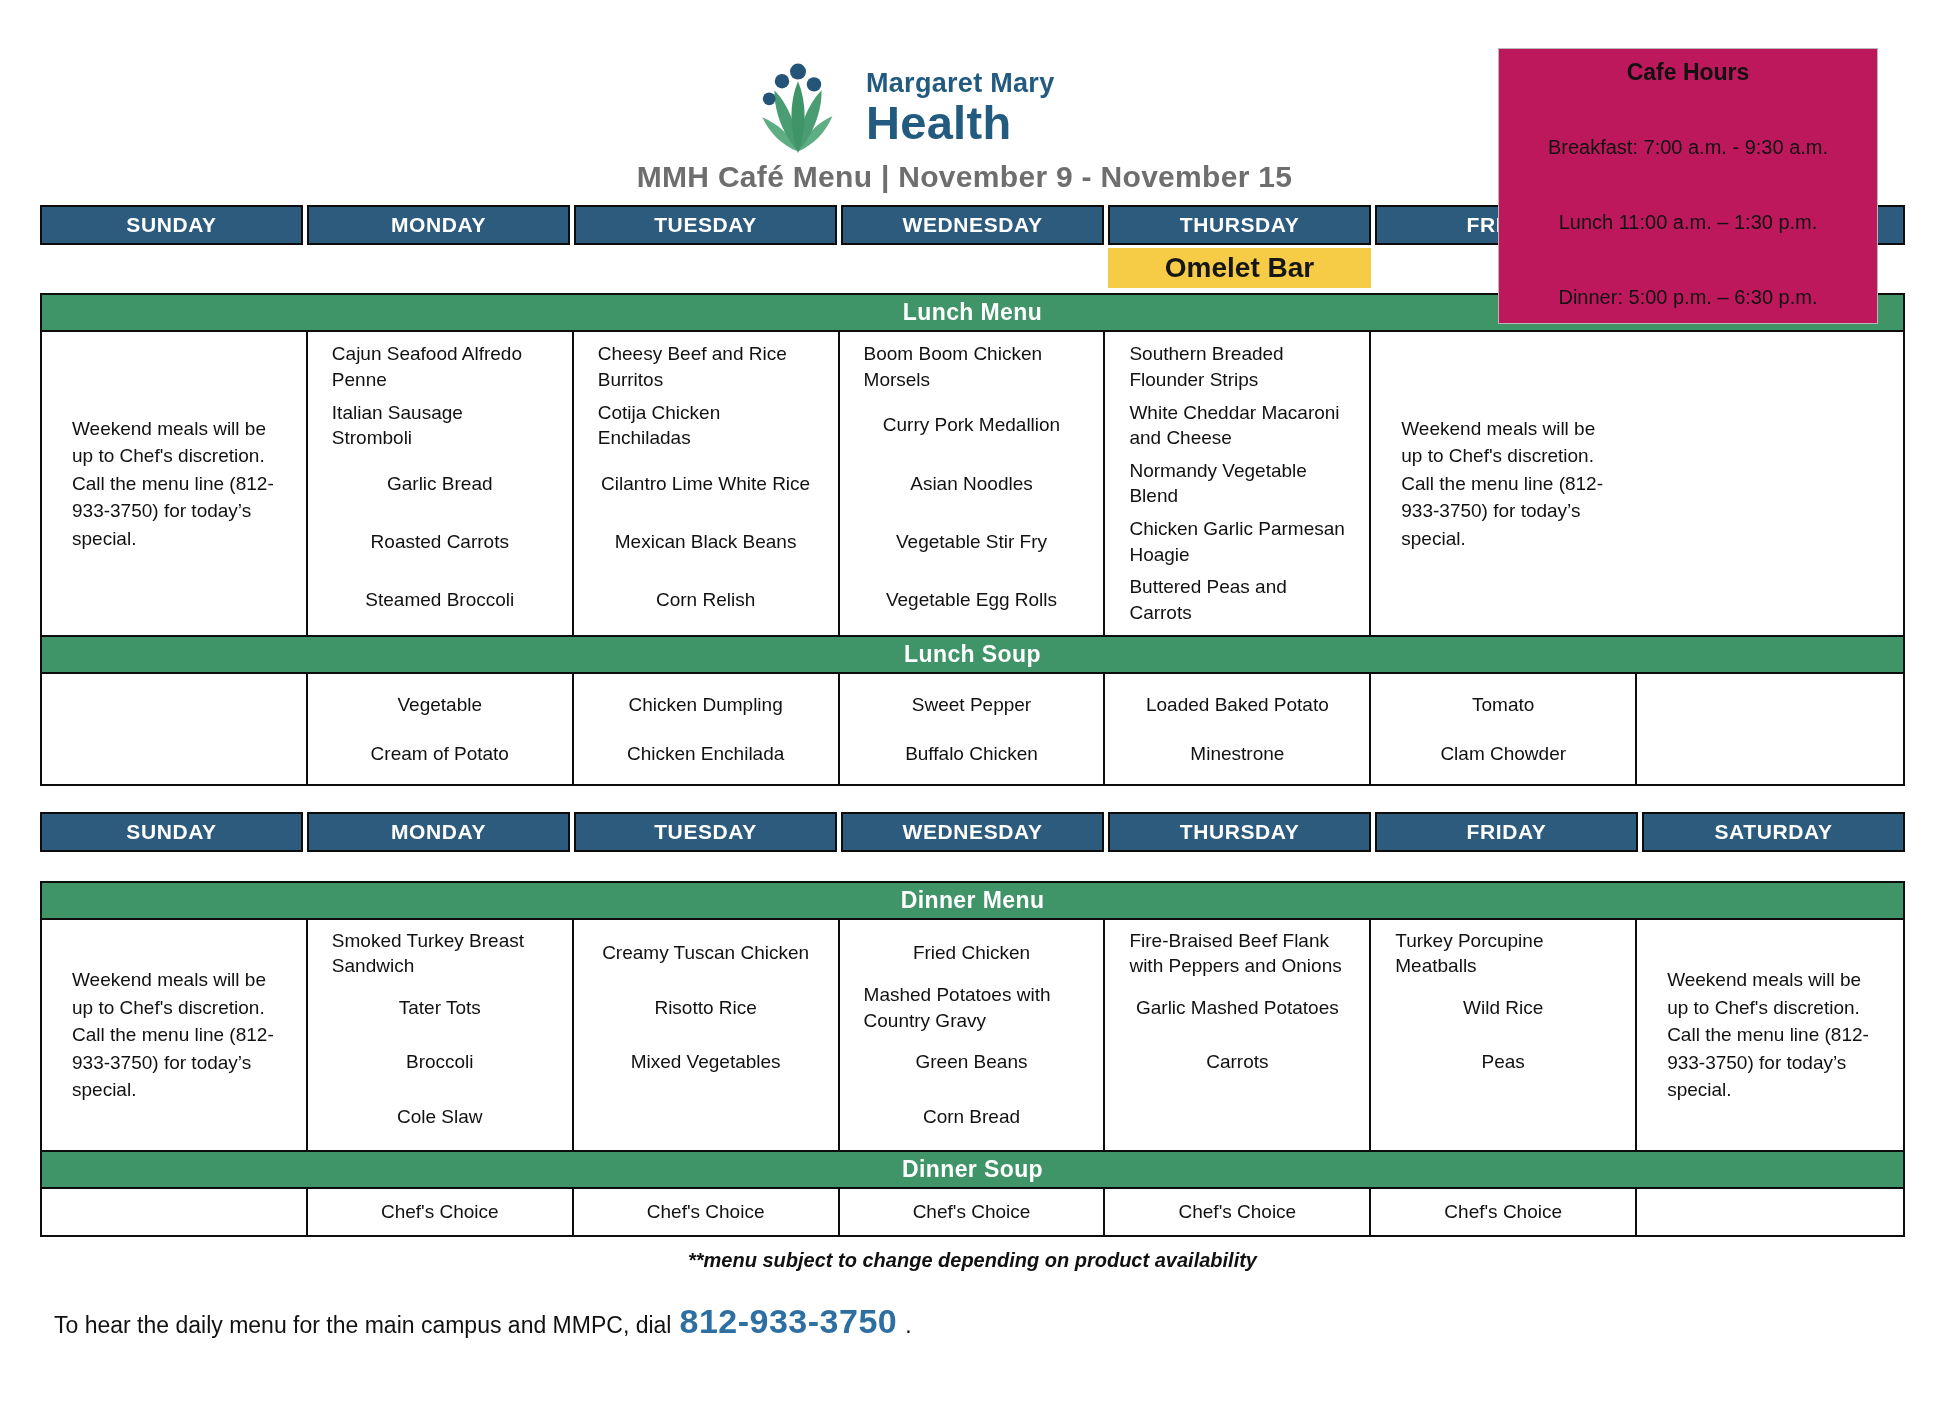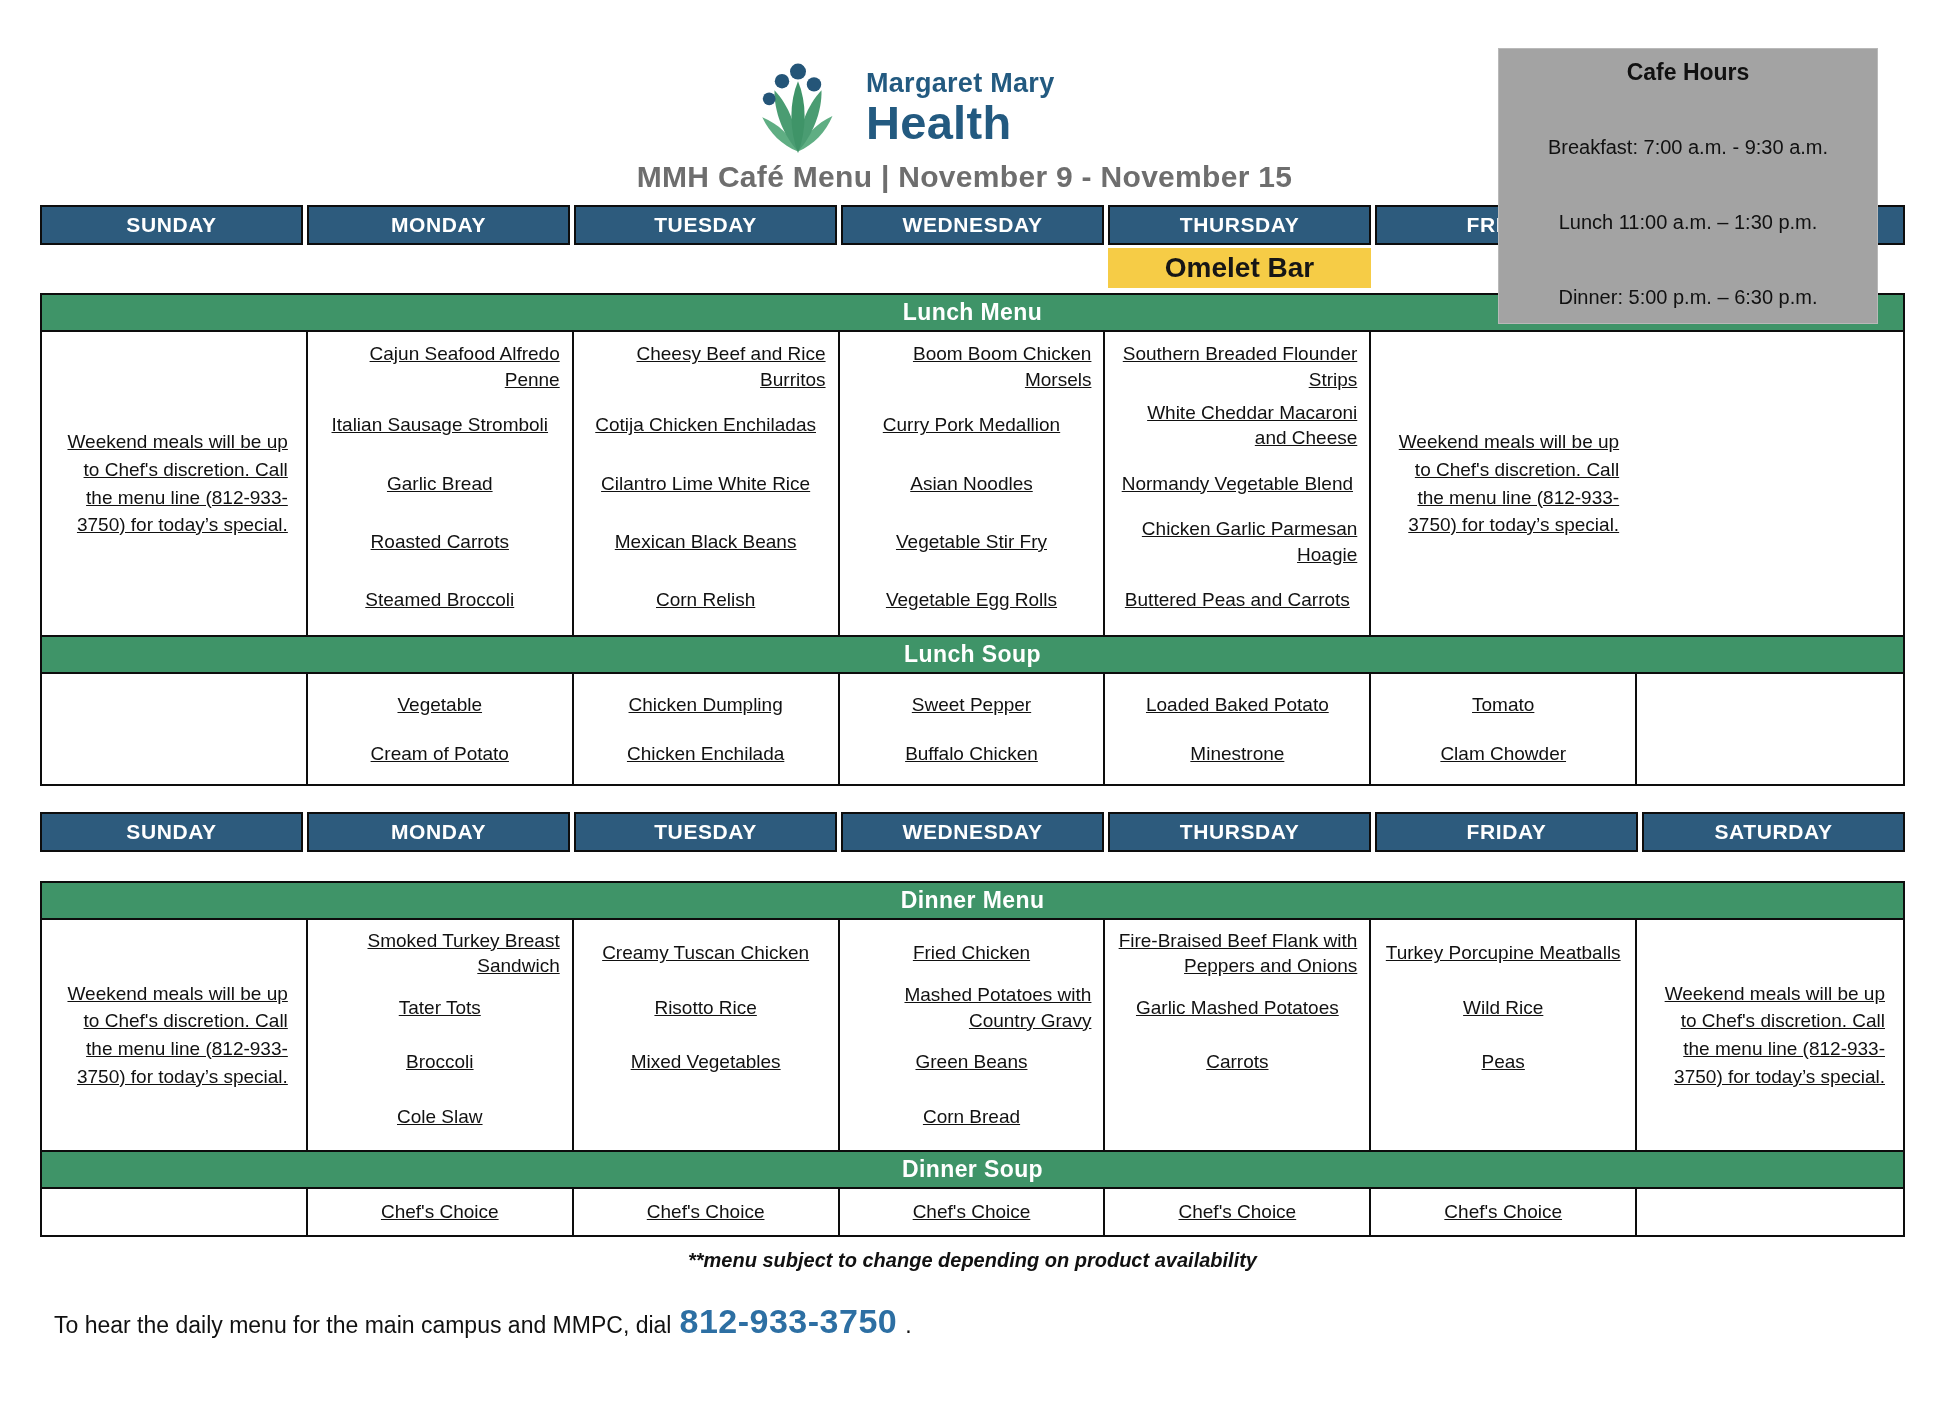--- a/index.html
+++ b/index.html
@@ -24,21 +24,21 @@
   .logo-mark{width:112px;height:108px;}
   .logo-text{padding-top:16px;color:var(--brand-blue);}
   .brand-line1{font-size:27px;font-weight:600;letter-spacing:.3px;}
   .brand-line2{font-size:47px;font-weight:800;margin-top:-4px;letter-spacing:.3px;}
   .page-title{
     position:absolute;left:32px;width:1865px;top:160px;text-align:center;
     font-size:30px;font-weight:700;color:var(--title-gray);letter-spacing:.3px;
   }
   .cafe-hours{
     position:absolute;right:69px;top:48px;width:380px;
-    border:1px solid #b9b9b9;background:#a3a3a3;text-align:center;padding:10px 8px 12px;
+    border:1px solid #b9b9b9;background:#be185d;text-align:center;padding:10px 8px 12px;
   }
   .cafe-hours-title{font-size:23px;font-weight:700;margin-bottom:3px;}
   .cafe-hours-line{font-size:20px;line-height:1.4;margin-top:47px;}
   
   .menu{margin:0 42px 0 40px;}
   .day-row{display:grid;grid-template-columns:repeat(7,1fr);gap:4px;}
   .day-cell{
     background:var(--blue);border:2px solid #0d0d0d;color:#fff;
     font-weight:700;font-size:21px;text-align:center;padding:6px 0;letter-spacing:.6px;
   }
@@ -52,22 +52,22 @@
     text-align:center;font-weight:700;font-size:23px;padding:4px 0;letter-spacing:.4px;
   }
   .bar-lunch{margin-top:5px;}
   .flush-top{margin-top:-2px;}
   .grid{
     display:grid;grid-template-columns:repeat(7,1fr);
     border:2px solid #0d0d0d;margin-top:-2px;background:#fff;
   }
   .col{
     border-right:2px solid #0d0d0d;display:grid;grid-template-rows:1fr;
-    align-items:center;justify-items:center;text-align:right;
-    font-size:19px;line-height:1.35;padding:6px 8px;text-decoration:underline;
+    align-items:center;justify-items:center;text-align:left;
+    font-size:19px;line-height:1.35;padding:6px 20px;
   }
   .col:last-child{border-right:none;}
   .rows5{grid-template-rows:repeat(5,1fr);min-height:303px;}
   .rows4{grid-template-rows:repeat(4,1fr);min-height:230px;}
   .rows2{grid-template-rows:repeat(2,1fr);min-height:110px;}
   .rows1{min-height:46px;}
   .item{padding:0 4px;}
   .note{font-size:19px;line-height:1.45;padding:0 10px;}
   .day-row-2{margin-top:26px;}
   .bar-dinner{margin-top:29px;}

